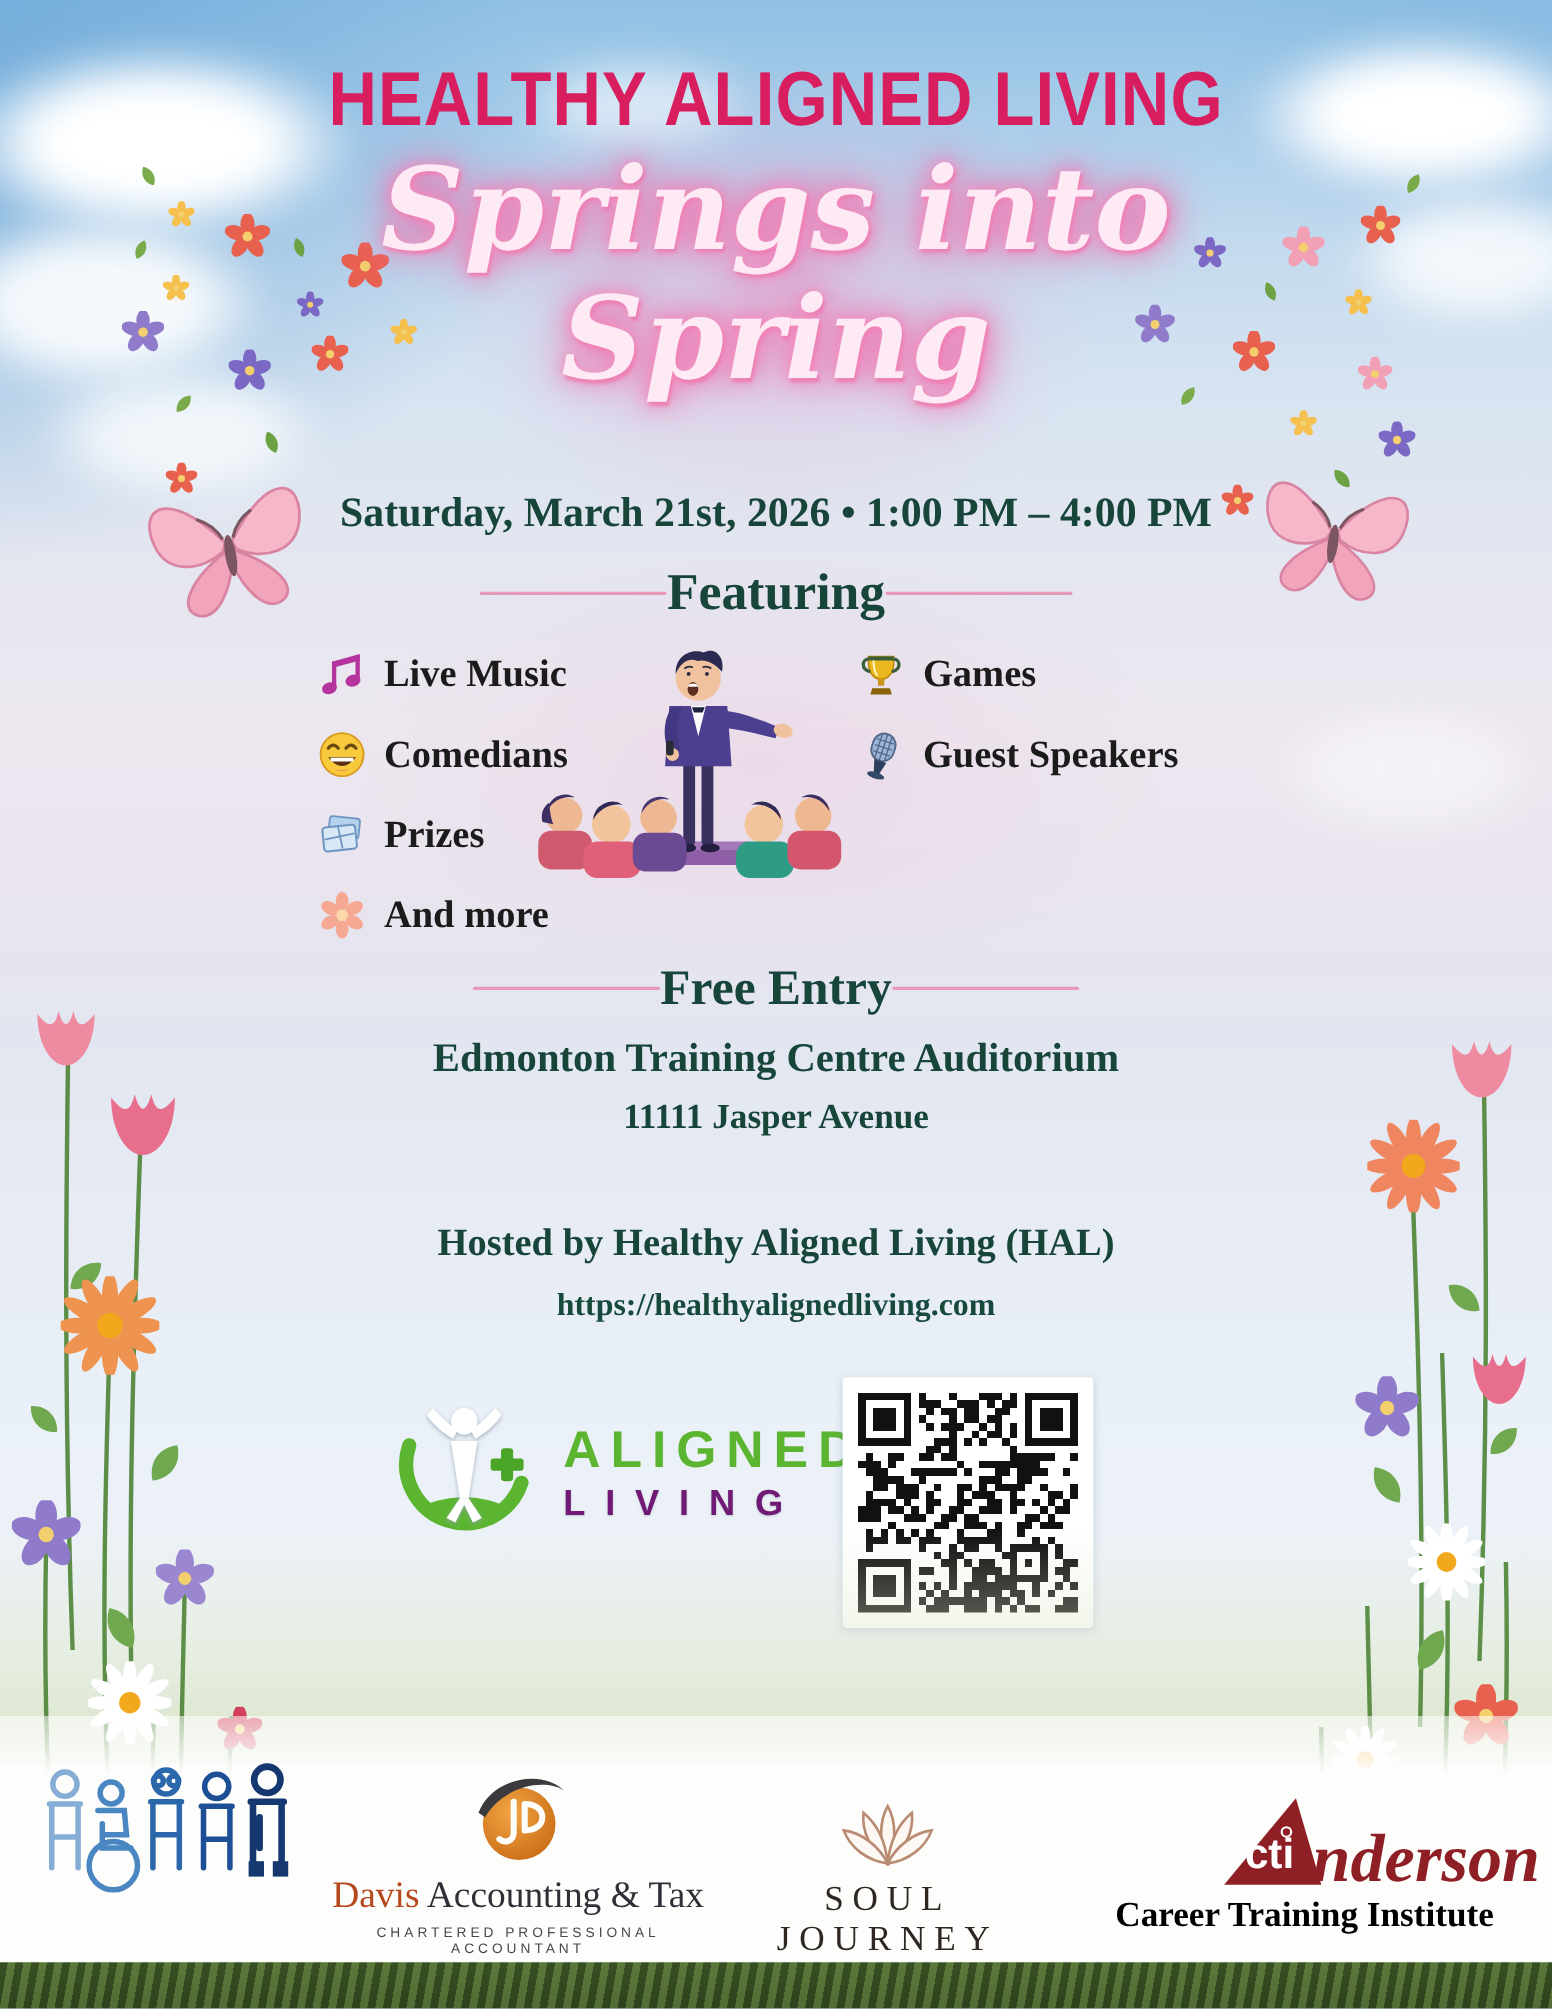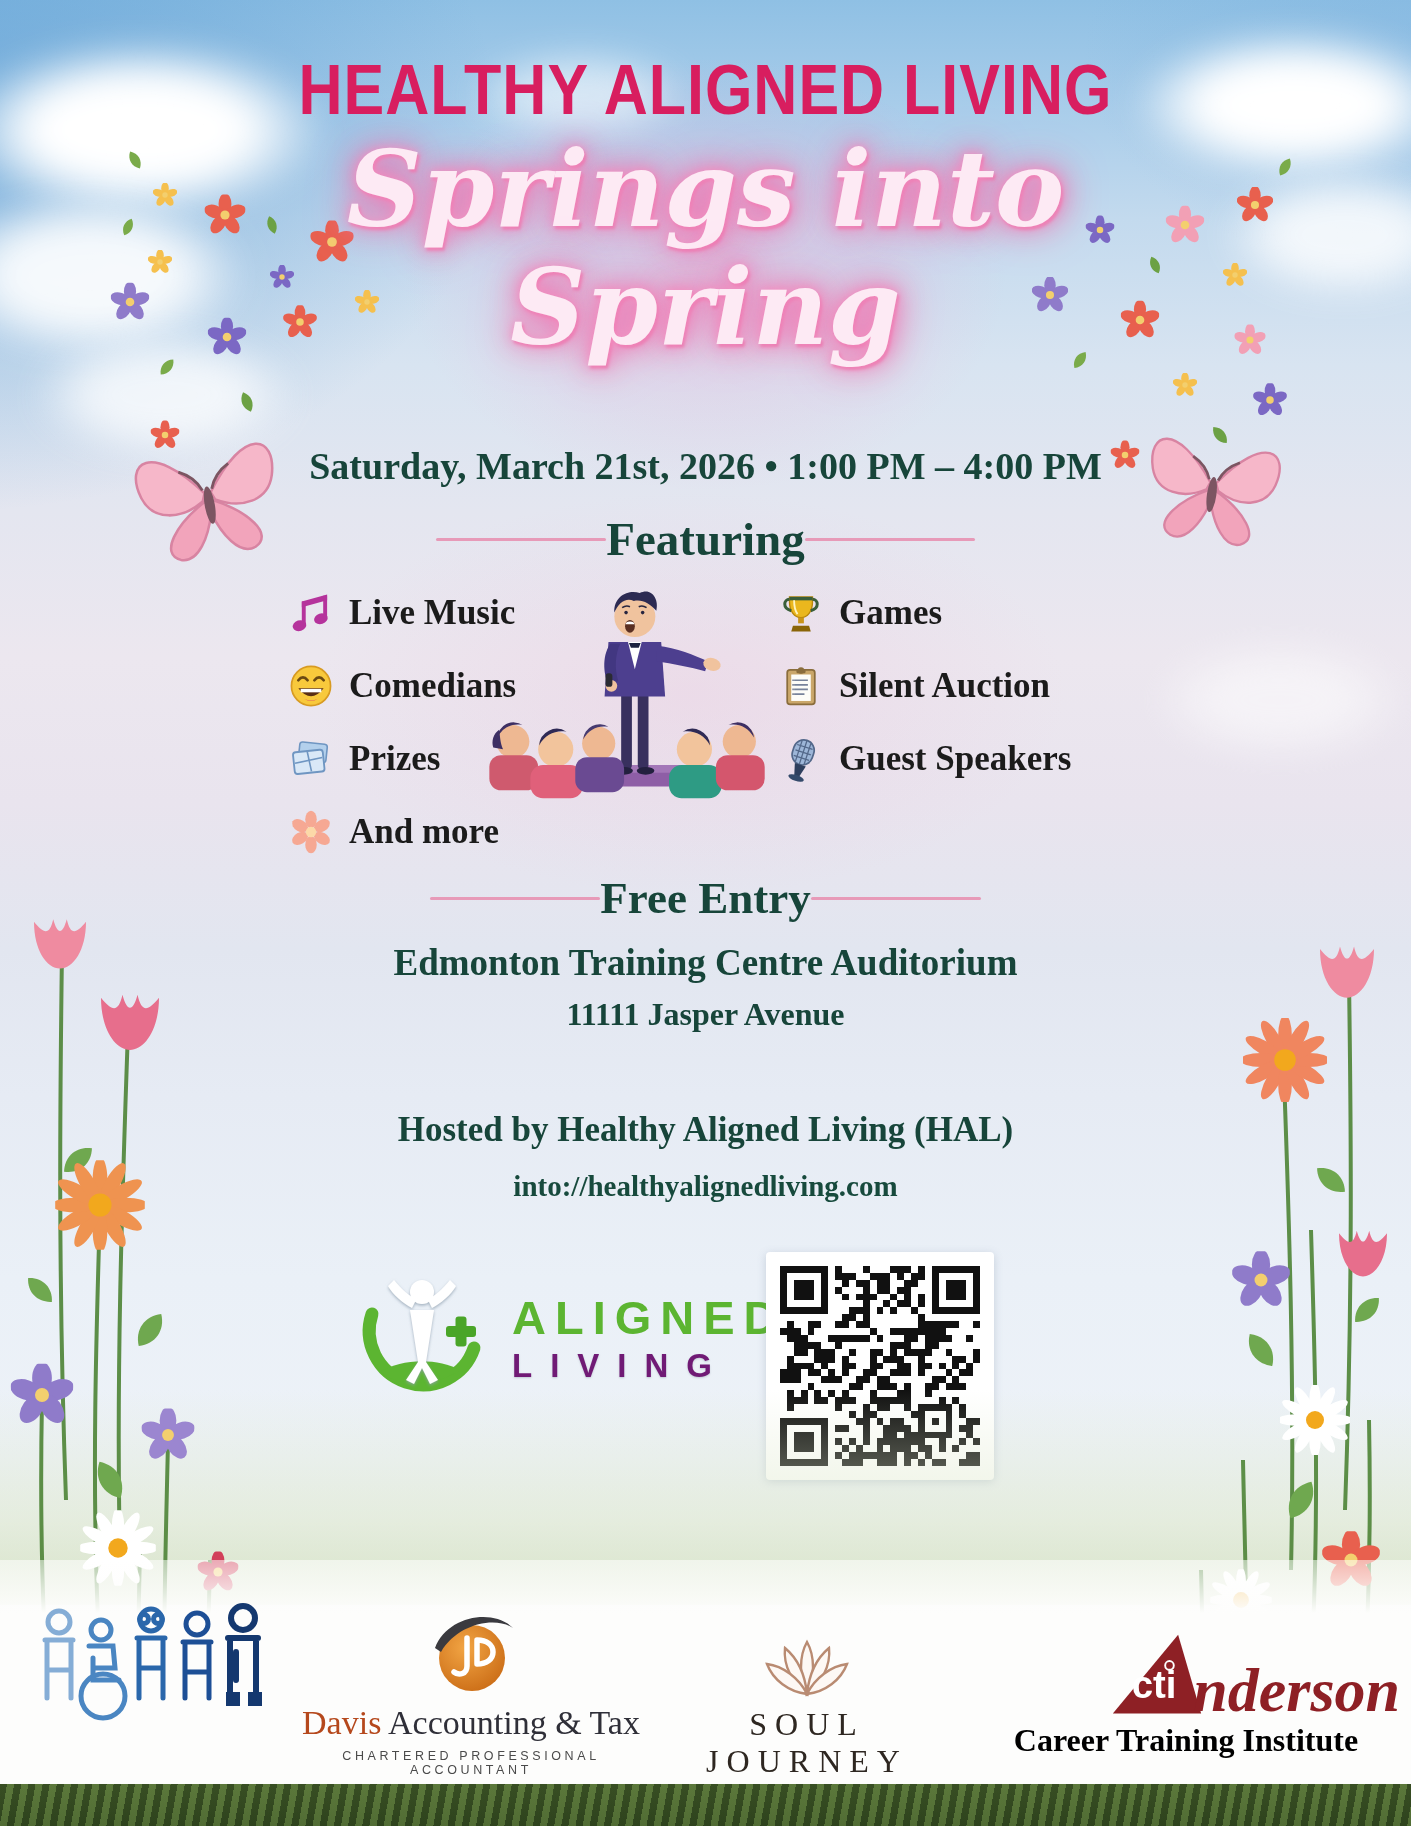--- a/index.html
+++ b/index.html
@@ -261,35 +261,20 @@
         <path d="M10 8 c-5 0 -6.5 8 1.5 10 M30 8 c5 0 6.5 8 -1.5 10" fill="none" stroke="#3a5e3a" stroke-width="2.6"></path>
         <path d="M10 6 h20 v3 h-20 Z" fill="#3a5e3a"></path>
         <rect x="17.5" y="24" width="5" height="5" fill="#c9941a"></rect>
         <path d="M13 31 h14 l1.5 5 h-17 Z" fill="#8a6508"></path>
         <path d="M14 9 c0 6 1.5 10 3 12" stroke="#fff4c2" stroke-width="1.6" fill="none"></path>
       </svg>
       <span class="flabel">Games</span>
     </li>
     <li>
       <svg class="ficon" viewBox="0 0 40 40">
-        <rect x="8" y="6" width="24" height="30" rx="2.5" fill="#caa76a" stroke="#8a6d3c" stroke-width="1.5"></rect>
-        <rect x="11.5" y="10" width="17" height="23" fill="#fdfdf8"></rect>
-        <circle cx="20" cy="6.5" r="2.8" fill="#8a6d3c"></circle>
-          <rect x="16" y="5.5" width="8" height="3.4" rx="1.4" fill="#8a6d3c"></rect>
-        <g stroke="#77839a" stroke-width="1.5">
-            <path d="M14 15 h12 M14 19 h12 M14 23 h12 M14 27 h9"></path>
-          </g>
-        <g stroke="#45506b" stroke-width="1.5">
-            <path d="M12.6 15 h1 M12.6 19 h1 M12.6 23 h1 M12.6 27 h1"></path>
-          </g>
-      </svg>
-      <span class="flabel">Silent Auction</span>
-    </li>
-    <li>
-      <svg class="ficon" viewBox="0 0 40 40">
         <g transform="rotate(18 20 20)">
           <rect x="11" y="3" width="18" height="22" rx="9" fill="#9db6d8" stroke="#53688a" stroke-width="1.5"></rect>
           <path d="M13 9 h14 M13 14 h14 M13 19 h14 M16 4.5 v19 M20 3.5 v21 M24 4.5 v19" stroke="#53688a" stroke-width="1.1" fill="none"></path>
           <path d="M16 25 l3 11 h4 l3 -11 Z" fill="#2e3f5e"></path>
           <ellipse cx="21" cy="37" rx="7" ry="2.6" fill="#344a6b"></ellipse>
         </g>
       </svg>
       <span class="flabel">Guest Speakers</span>
     </li>
   </ul>
@@ -351,21 +336,21 @@
   </svg>
 
   <div class="rule-head freeentry">
     <span class="dash"></span>
     <span>Free Entry</span>
     <span class="dash"></span>
   </div>
   <div class="venue">Edmonton Training Centre Auditorium</div>
   <div class="address">11111 Jasper Avenue</div>
   <div class="hosted">Hosted by Healthy Aligned Living (HAL)</div>
-  <a class="url" href="#">into://healthyalignedliving.com</a>
+  <a class="url" href="#">https://healthyalignedliving.com</a>
 
   <div class="logoblk">
     <svg width="150" height="150" viewBox="0 0 150 150">
       <defs>
           <filter id="soft" x="-30%" y="-30%" width="160%" height="160%">
             <feDropShadow dx="0" dy="1.5" stdDeviation="1.8" flood-color="#8fa0b0" flood-opacity=".8"></feDropShadow>
           </filter>
         </defs>
       <path d="M30,52 A52,52 0 1 0 132,86" fill="none" stroke="#5cb531" stroke-width="13" stroke-linecap="round"></path>
       <path d="M38,110 C60,96 96,96 118,108 C96,124 58,126 38,110 Z" fill="#5cb531"></path>

